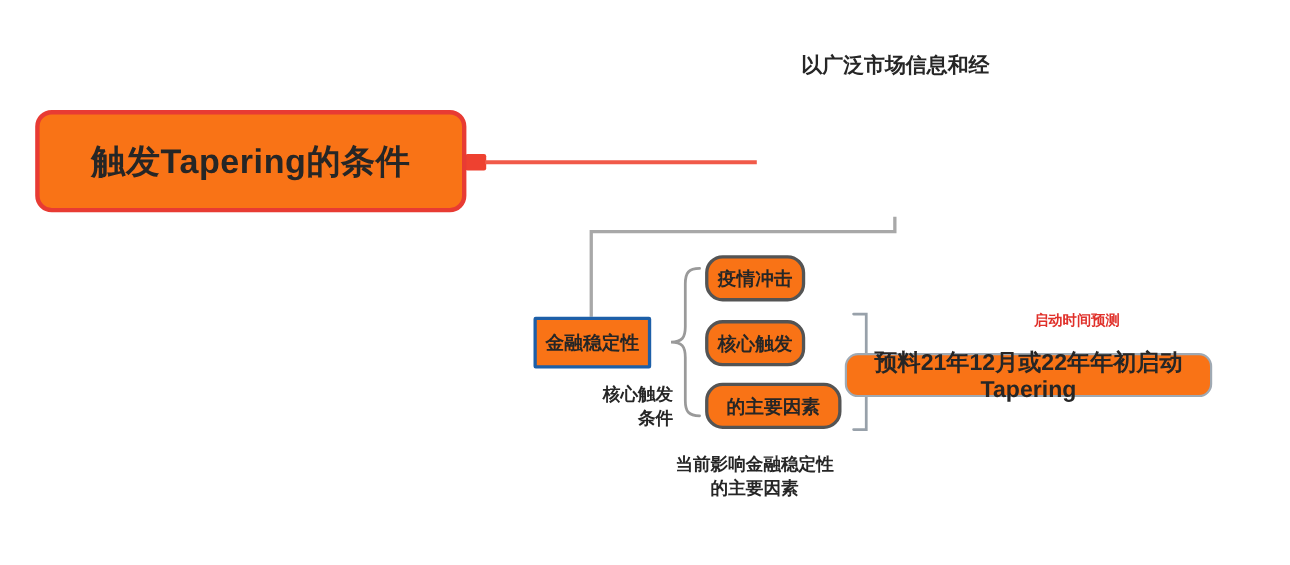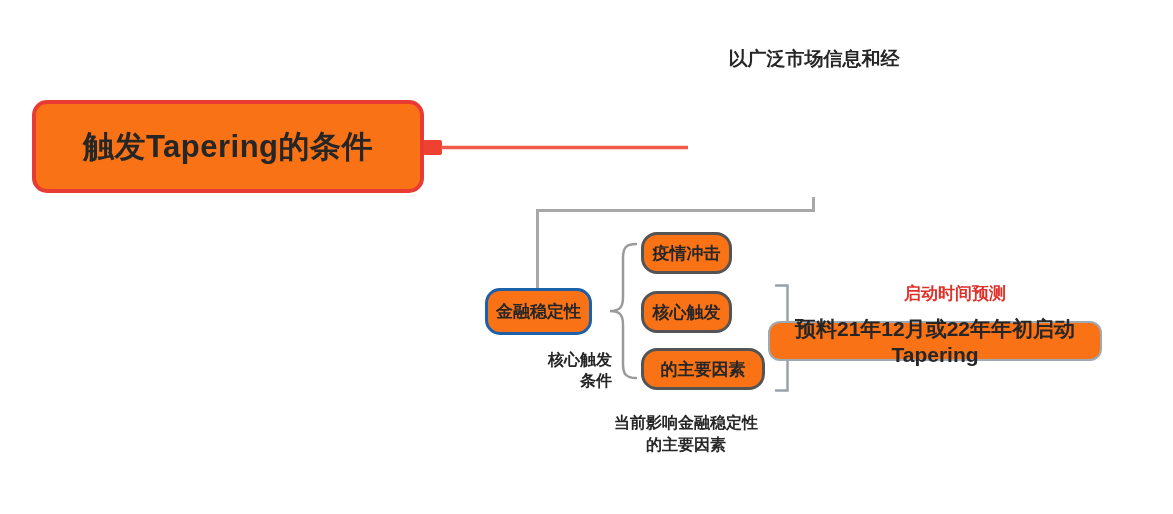--- a/index.html
+++ b/index.html
@@ -55,42 +55,42 @@
     width: 252px; height: 97px;
     border: 4px solid #f4694f;
     border-radius: 16px;
     font-size: 19px;
     line-height: 28px;
   }
   .stability {
     left: 485px; top: 288px;
     width: 107px; height: 47px;
     border: 3.5px solid #1d5fa8;
-    border-radius: 15px;
+    border-radius: 2px;
     font-size: 17px;
   }
   .stability-caption {
     left: 465px; top: 349px; width: 147px;
     font-size: 16px; line-height: 21px; text-align: right;
   }
   .factor {
     border: 3.5px solid #545454;
     border-radius: 16px;
     font-size: 17px;
   }
   .factor-1 { left: 641px; top: 232px; width: 91px;  height: 42px; }
   .factor-2 { left: 641px; top: 291px; width: 91px;  height: 42px; }
   .factor-3 { left: 641px; top: 348px; width: 124px; height: 42px; }
   .factors-caption {
     left: 586px; top: 412px; width: 200px;
     font-size: 16px; line-height: 22px;
   }
   .prediction-caption {
-    left: 788px; top: 282px; width: 334px;
-    font-size: 17px;
+    left: 812px; top: 282px; width: 334px;
+    font-size: 13px;
     color: #e0302a;
   }
   .prediction {
     left: 768px; top: 321px;
     width: 334px; height: 40px;
     border: 2.5px solid #9fa9b3;
     border-radius: 12px;
     font-size: 21px;
   }
 </style>

